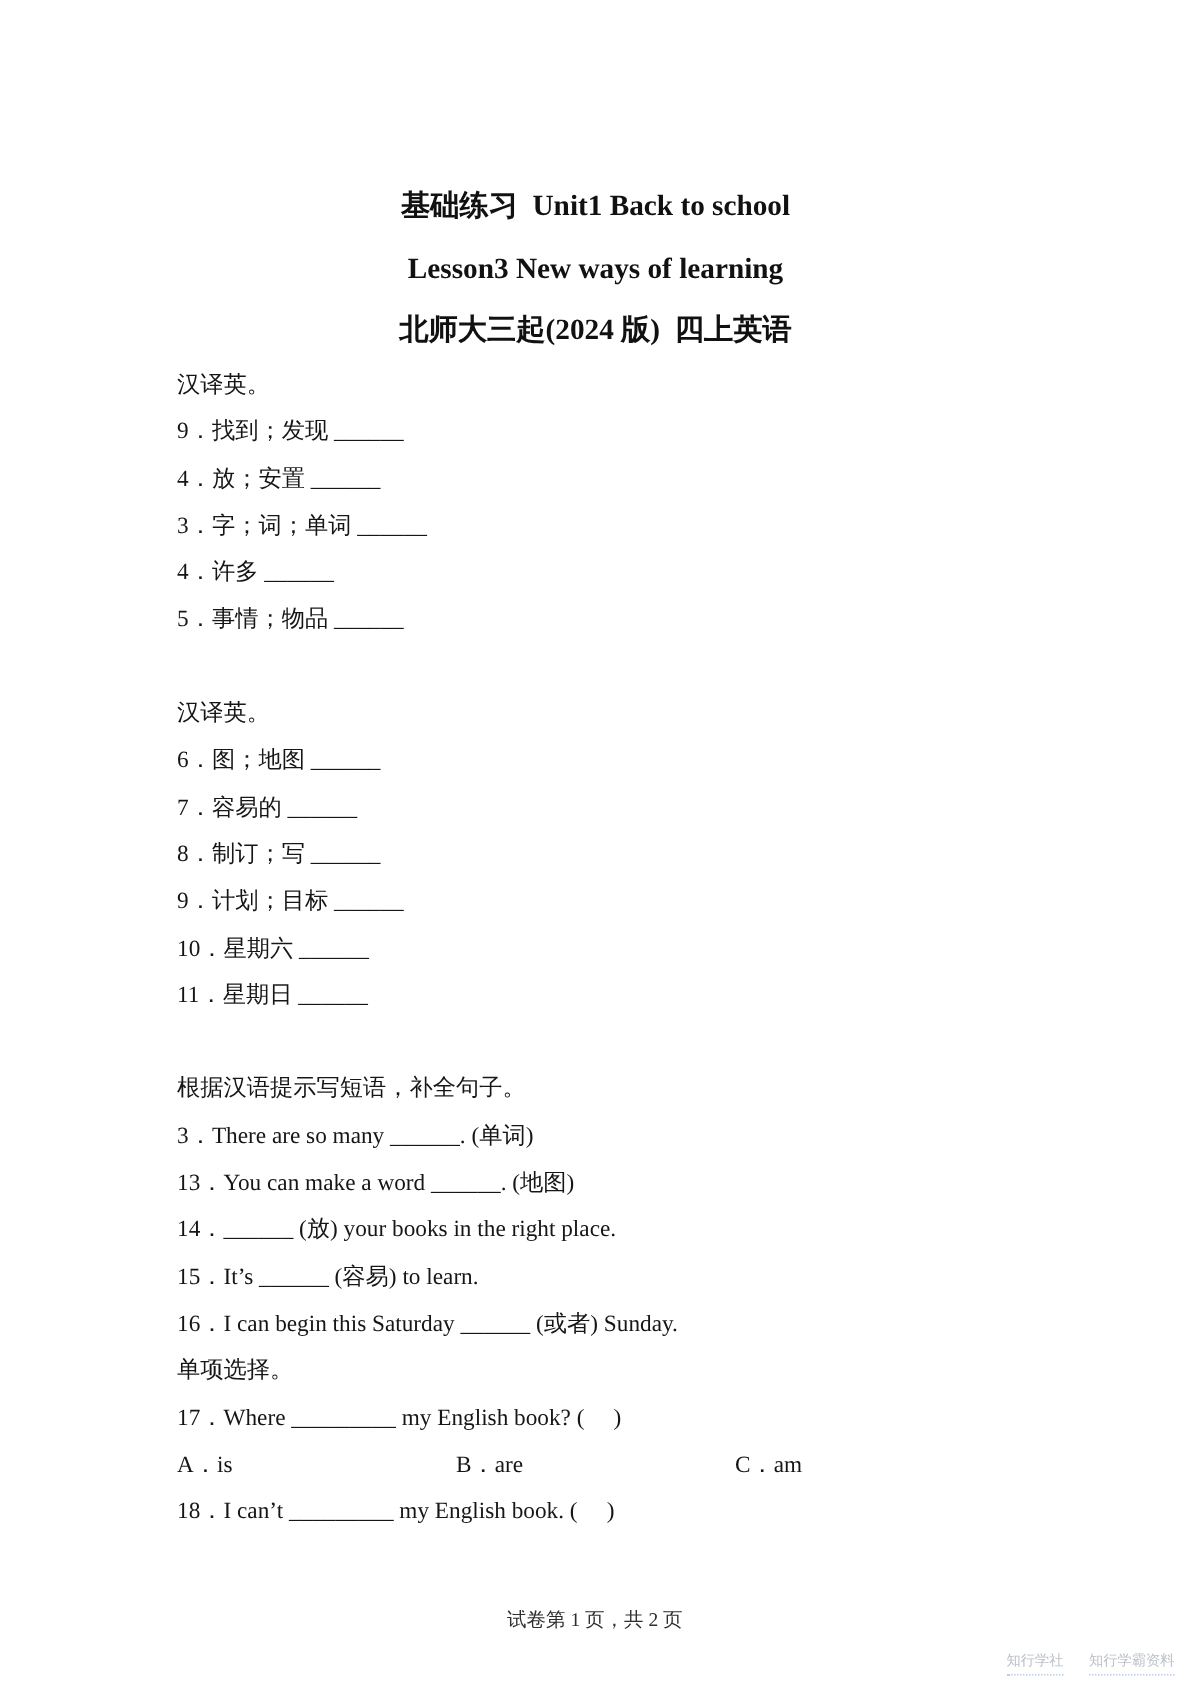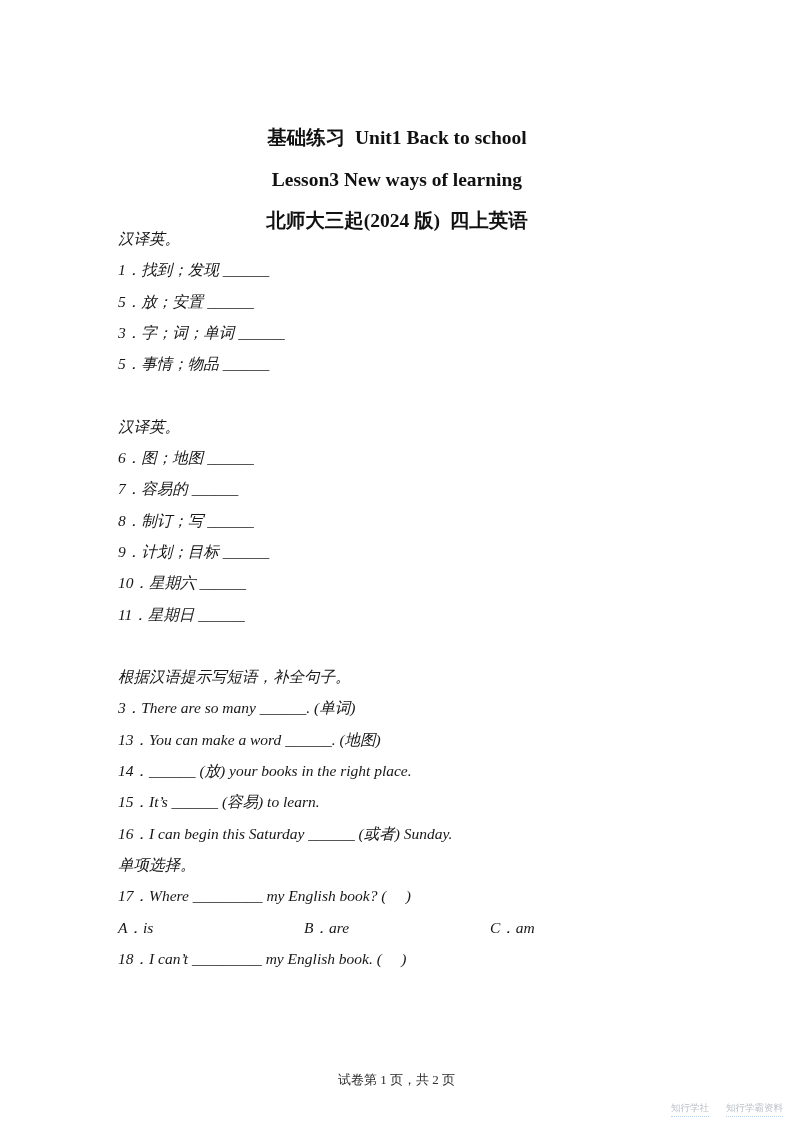--- a/index.html
+++ b/index.html
@@ -23,24 +23,23 @@
   }
   .title-line {
     font-size: 19.5px;
     font-weight: bold;
     line-height: 41.5px;
     white-space: pre;
     color: #111111;
   }
   .body-block {
     position: absolute;
-    top: 223px;
+    top: 241px;
     left: 118px;
     width: 558px;
-    font-style: italic;
   }
   .line {
     font-size: 15.5px;
     line-height: 31.3px;
     white-space: pre;
     color: #161616;
   }
   .spacer {
     height: 31.3px;
   }
@@ -89,23 +88,24 @@
   <header class="title-block">
     <div class="title-line">基础练习  Unit1 Back to school</div>
     <div class="title-line">Lesson3 New ways of learning</div>
     <div class="title-line">北师大三起(2024 版)  四上英语</div>
   </header>
 
   <main class="body-block">
 
     <section>
       <p class="line">汉译英。</p>
-      <p class="line">1．找到；发现 ______</p>
-      <p class="line">5．放；安置 ______</p>
+      <p class="line">9．找到；发现 ______</p>
+      <p class="line">4．放；安置 ______</p>
       <p class="line">3．字；词；单词 ______</p>
+      <p class="line">4．许多 ______</p>
       <p class="line">5．事情；物品 ______</p>
     </section>
 
     <div class="spacer"></div>
 
     <section>
       <p class="line">汉译英。</p>
       <p class="line">6．图；地图 ______</p>
       <p class="line">7．容易的 ______</p>
       <p class="line">8．制订；写 ______</p>

